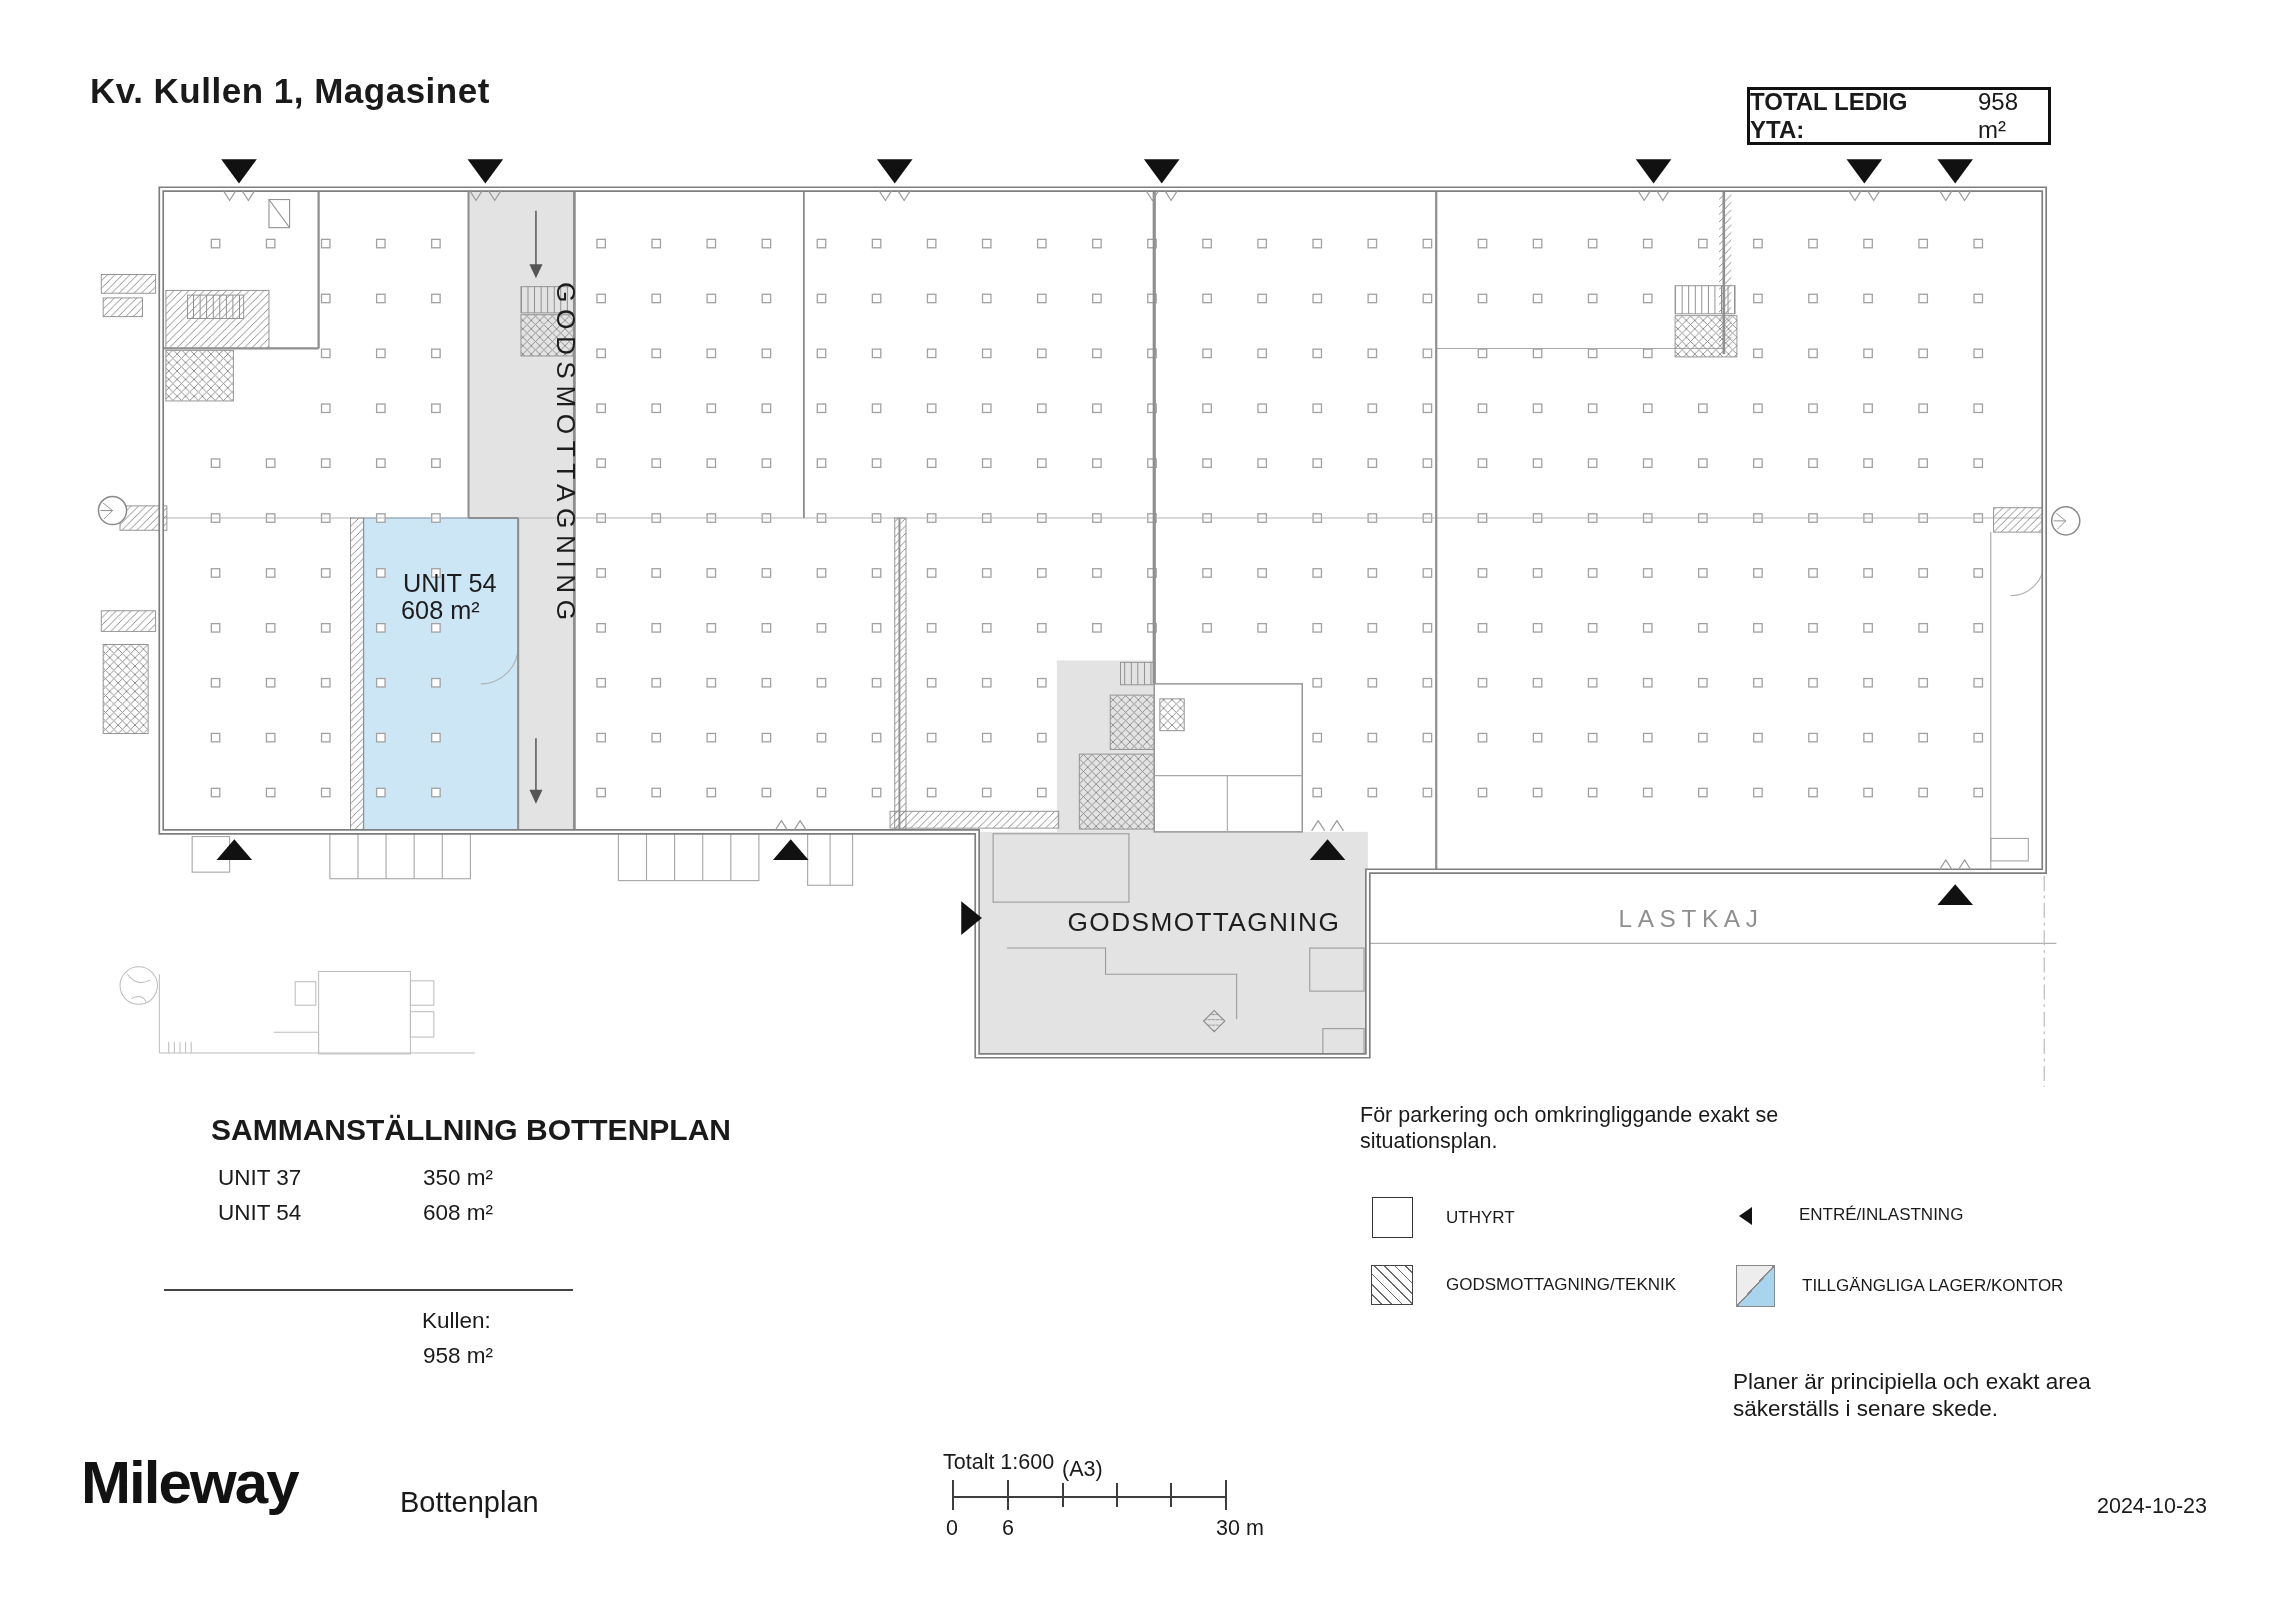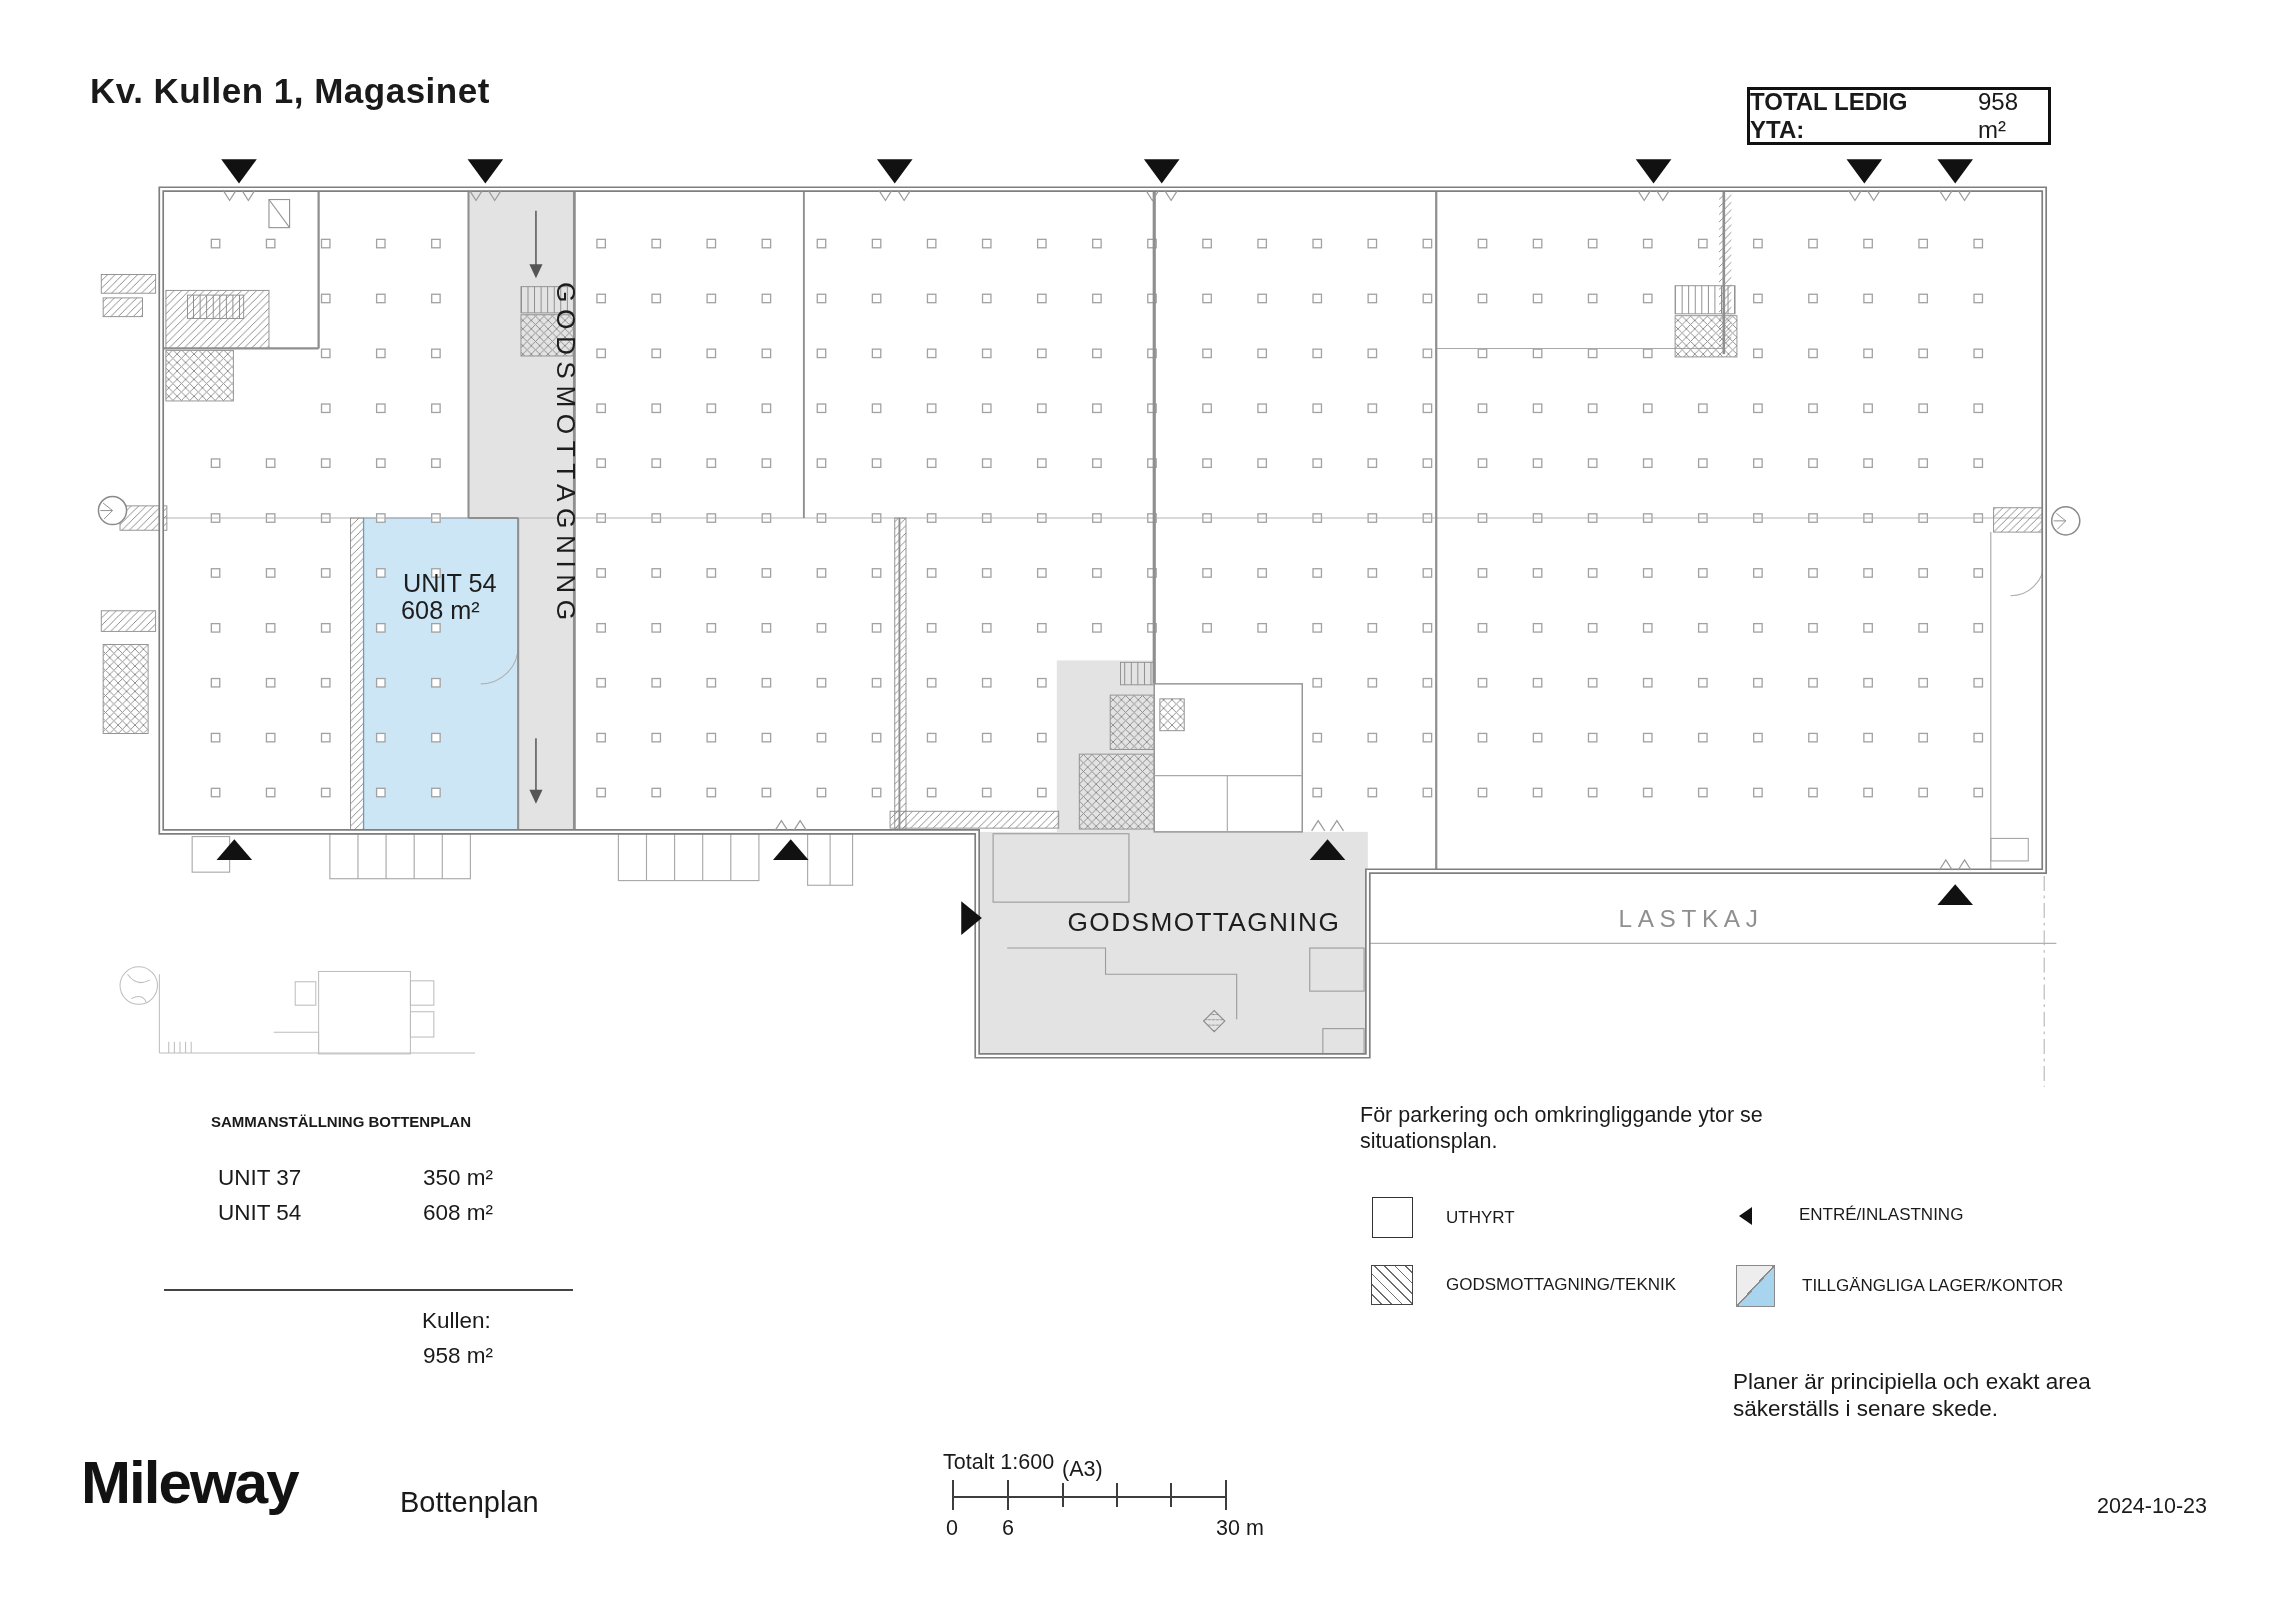--- a/index.html
+++ b/index.html
@@ -3,21 +3,21 @@
 <meta charset="utf-8">
 <style>
   html,body{margin:0;padding:0;background:#ffffff;}
   body{width:2286px;height:1611px;position:relative;overflow:hidden;
        font-family:"Liberation Sans","DejaVu Sans",sans-serif;color:#1a1a1a;}
   .abs{position:absolute;}
   .title{left:90px;top:71px;font-size:35px;font-weight:bold;letter-spacing:0.5px;}
   .total-box{left:1747px;top:87px;width:298px;height:52px;border:3.7px solid #111;
              display:flex;align-items:center;justify-content:center;gap:24px;font-size:24px;}
   .total-box .tb-label{font-weight:bold;}
-  .sum-head{left:211px;top:1113px;font-size:15px;font-weight:bold;}
+  .sum-head{left:211px;top:1113px;font-size:30px;font-weight:bold;}
   .sum-cell{font-size:22.5px;}
   .sum-div{left:164px;top:1289px;width:409px;height:1.9px;background:#444;}
   .note{font-size:21.5px;line-height:1.22;}
   .leg-label{font-size:17px;}
   .swatch-uthyrt{left:1372px;top:1197px;width:39px;height:39px;border:1.9px solid #333;background:#fff;}
   .swatch-komm{left:1371px;top:1265px;width:40px;height:38px;border:1.9px solid #444;
       background:repeating-linear-gradient(45deg,#ffffff 0 6px,#6d6d6d 6px 7.3px);}
   .swatch-tillg{left:1736px;top:1265px;width:37px;height:40px;border:1.4px solid #8a8a8a;
       background:linear-gradient(to bottom right,#ededed 48.5%,#8a8a8a 48.5% 51.5%,#a9d4ee 51.5%);}
   .tri-left{left:1739px;top:1207px;width:0;height:0;border-top:9.4px solid transparent;
@@ -530,21 +530,21 @@
   <div class="abs sum-cell" style="left:218px;top:1165px">UNIT 37</div>
   <div class="abs sum-cell" style="left:423px;top:1165px">350 m²</div>
   <div class="abs sum-cell" style="left:218px;top:1200px">UNIT 54</div>
   <div class="abs sum-cell" style="left:423px;top:1200px">608 m²</div>
   <div class="abs sum-div"></div>
   <div class="abs sum-cell" style="left:422px;top:1308px">Kullen:</div>
   <div class="abs sum-cell" style="left:423px;top:1343px">958 m²</div>
 </div>
 
 <div class="abs note" style="left:1360px;top:1102px">
-  <div>För parkering och omkringliggande ytor se</div>
+  <div>För parkering och omkringliggande exakt se</div>
   <div>situationsplan.</div>
 </div>
 
 <div>
   <div class="abs swatch-uthyrt"></div>
   <div class="abs leg-label" style="left:1446px;top:1208px">UTHYRT</div>
   <div class="abs swatch-komm"></div>
   <div class="abs leg-label" style="left:1446px;top:1275px">GODSMOTTAGNING/TEKNIK</div>
   <div class="abs tri-left"></div>
   <div class="abs leg-label" style="left:1799px;top:1205px">ENTRÉ/INLASTNING</div>

